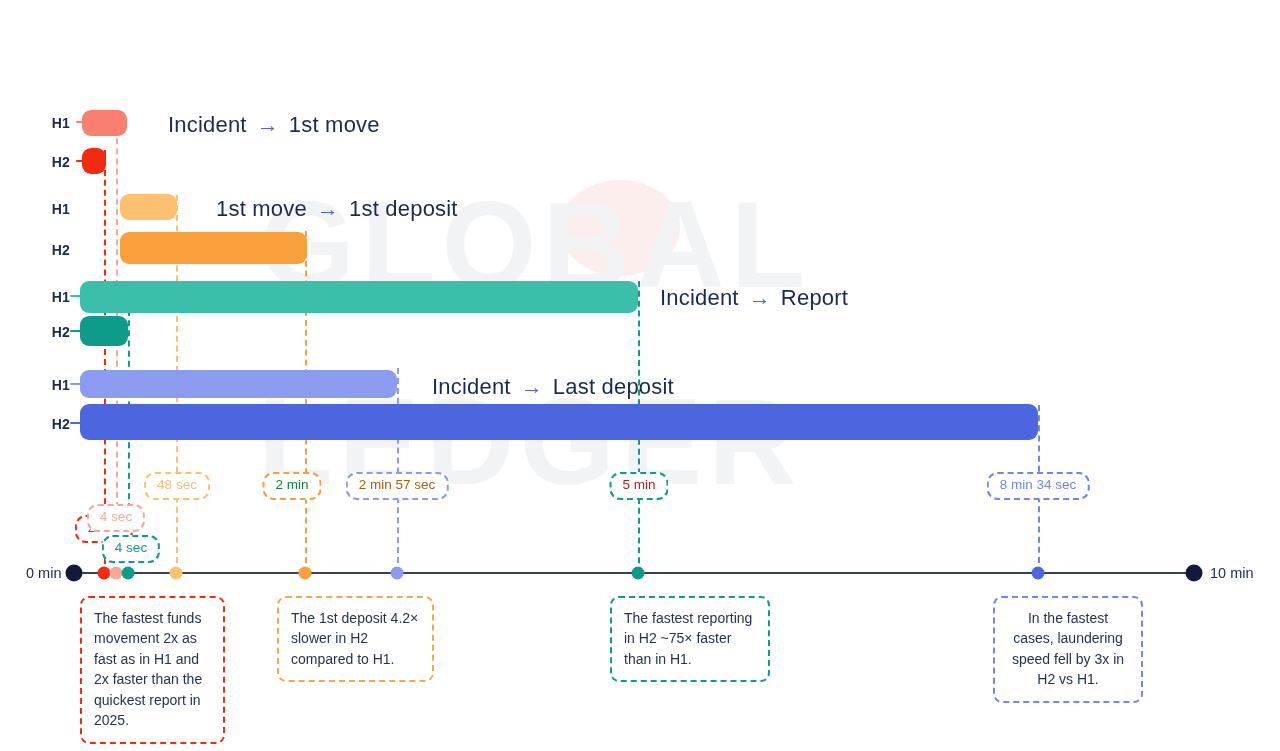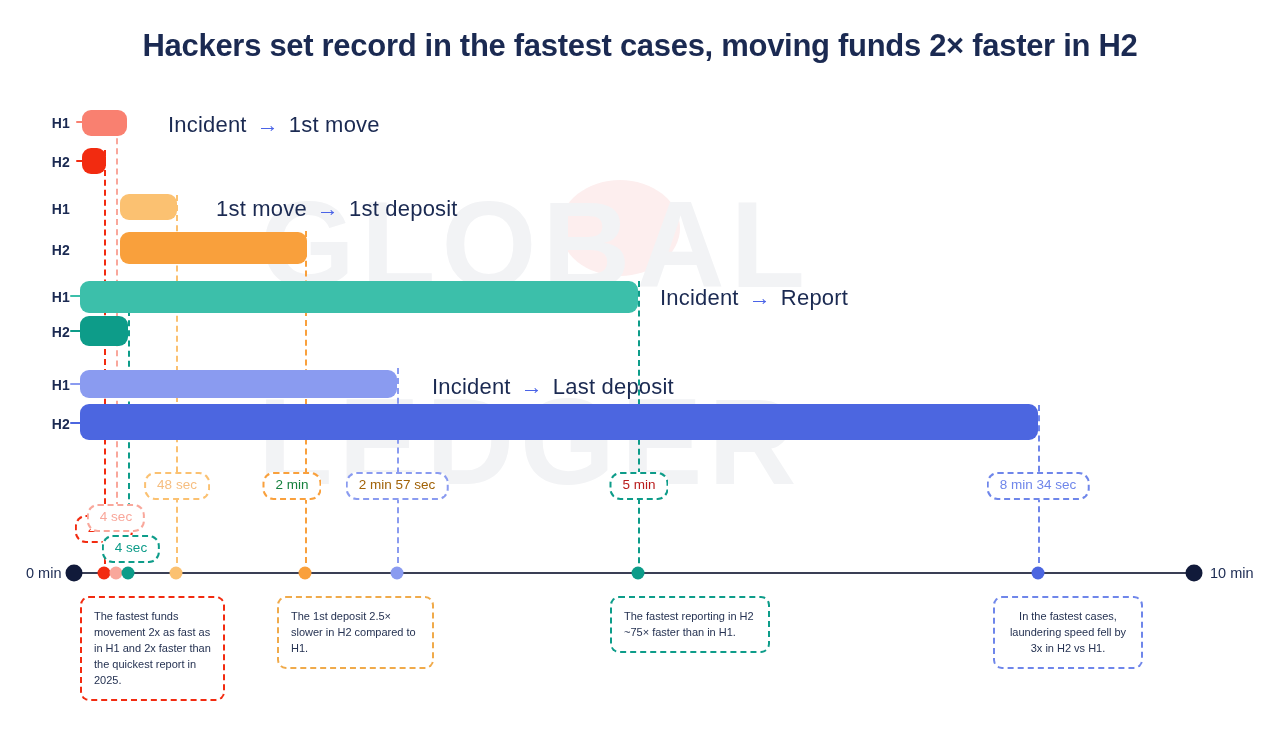--- a/index.html
+++ b/index.html
@@ -125,37 +125,34 @@
     transform: translateY(-50%);
   }
 
   
   .note {
     position: absolute;
     border: 2px dashed;
     border-radius: 9px;
     background: #ffffff;
     color: #253252;
-    font-size: 11px;
+    font-size: 14px;
     line-height: 1.46;
     padding: 10px 12px 11px;
   }
 </style>
 </head>
 <body>
 
 <div id="stage">
 
   <div class="wm-blob"></div>
   <div class="watermark wm-top">GLOBAL</div>
   <div class="watermark wm-bot">LEDGER</div>
 
-  <div class="title">
-    <span>Hackers set record in the fastest cases, moving funds 2× faster in H2</span>
-  </div>
 
   <div class="plot">
 
     <div class="vline" style="left:104px; top:150px;  height:424px; border-color:#f22b10;"></div>
     <div class="vline" style="left:116px; top:118px;  height:400px; border-color:#f9a79b;"></div>
     <div class="vline" style="left:128px; top:310px;  height:240px; border-color:#0d9c89;"></div>
     <div class="vline" style="left:176px; top:195px;  height:378px; border-color:#fbc171;"></div>
     <div class="vline" style="left:305px; top:231px;  height:342px; border-color:#f9a03c;"></div>
     <div class="vline" style="left:397px; top:368px;  height:205px; border-color:#8a9bf0;"></div>
     <div class="vline" style="left:638px; top:281px;  height:292px; border-color:#0d9c89;"></div>
@@ -225,18 +222,18 @@
     <div class="axis-dot" style="left:104px;  top:573px; background:#f22b10;"></div>
     <div class="axis-dot" style="left:116px;  top:573px; background:#f9a79b;"></div>
     <div class="axis-dot" style="left:128px;  top:573px; background:#0d9c89;"></div>
     <div class="axis-dot" style="left:176px;  top:573px; background:#fbc171;"></div>
     <div class="axis-dot" style="left:305px;  top:573px; background:#f9a03c;"></div>
     <div class="axis-dot" style="left:397px;  top:573px; background:#8a9bf0;"></div>
     <div class="axis-dot" style="left:638px;  top:573px; background:#0d9c89;"></div>
     <div class="axis-dot" style="left:1038px; top:573px; background:#4c66e0;"></div>
 
     <div class="note" style="left:80px; top:596px; width:145px; border-color:#f22b10;">The fastest funds movement 2x as fast as in H1 and 2x faster than the quickest report in 2025.</div>
-    <div class="note" style="left:277px; top:596px; width:157px; border-color:#f0aa4a;">The 1st deposit 2.5× slower in H2 compared to H1.</div>
+    <div class="note" style="left:277px; top:596px; width:157px; border-color:#f0aa4a;">The 1st deposit 4.2× slower in H2 compared to H1.</div>
     <div class="note" style="left:610px; top:596px; width:160px; border-color:#0d9c89;">The fastest reporting in H2 ~75× faster than in H1.</div>
     <div class="note" style="left:993px; top:596px; width:150px; border-color:#6f86ea;text-align:center;">In the fastest cases, laundering speed fell by 3x in H2 vs H1.</div>
 
   </div>
 </div>
 
 </body></html>

